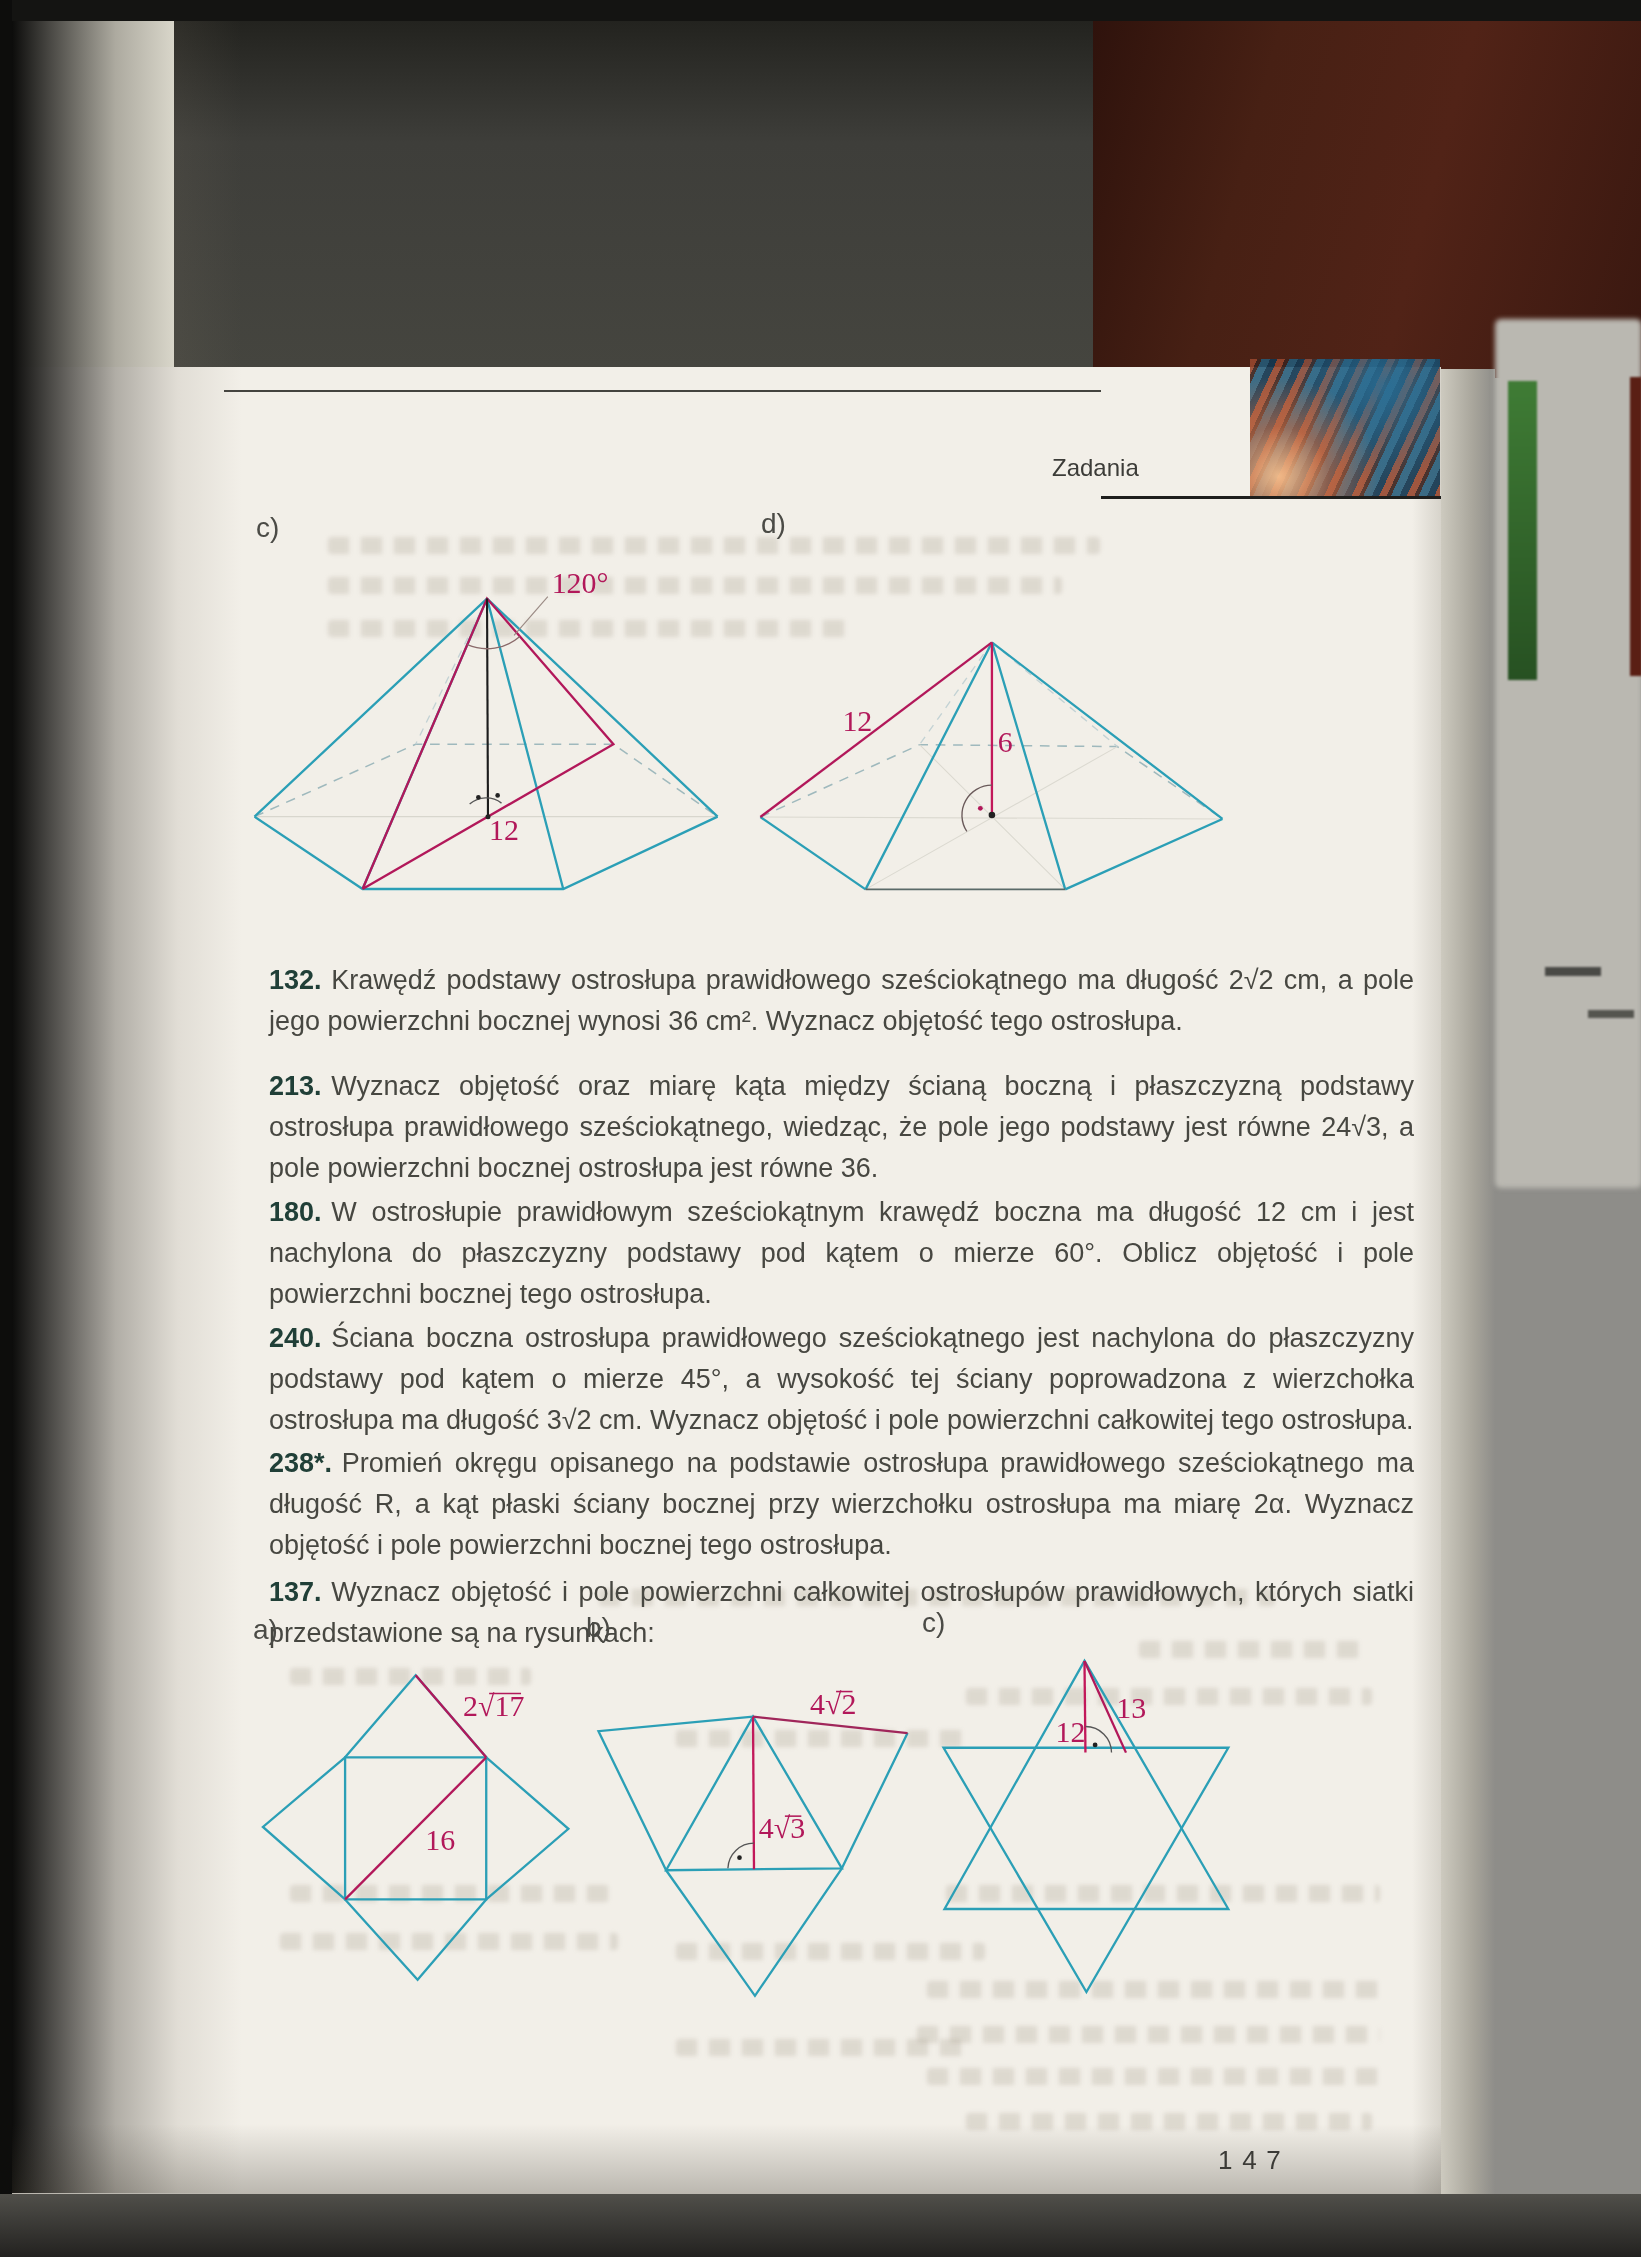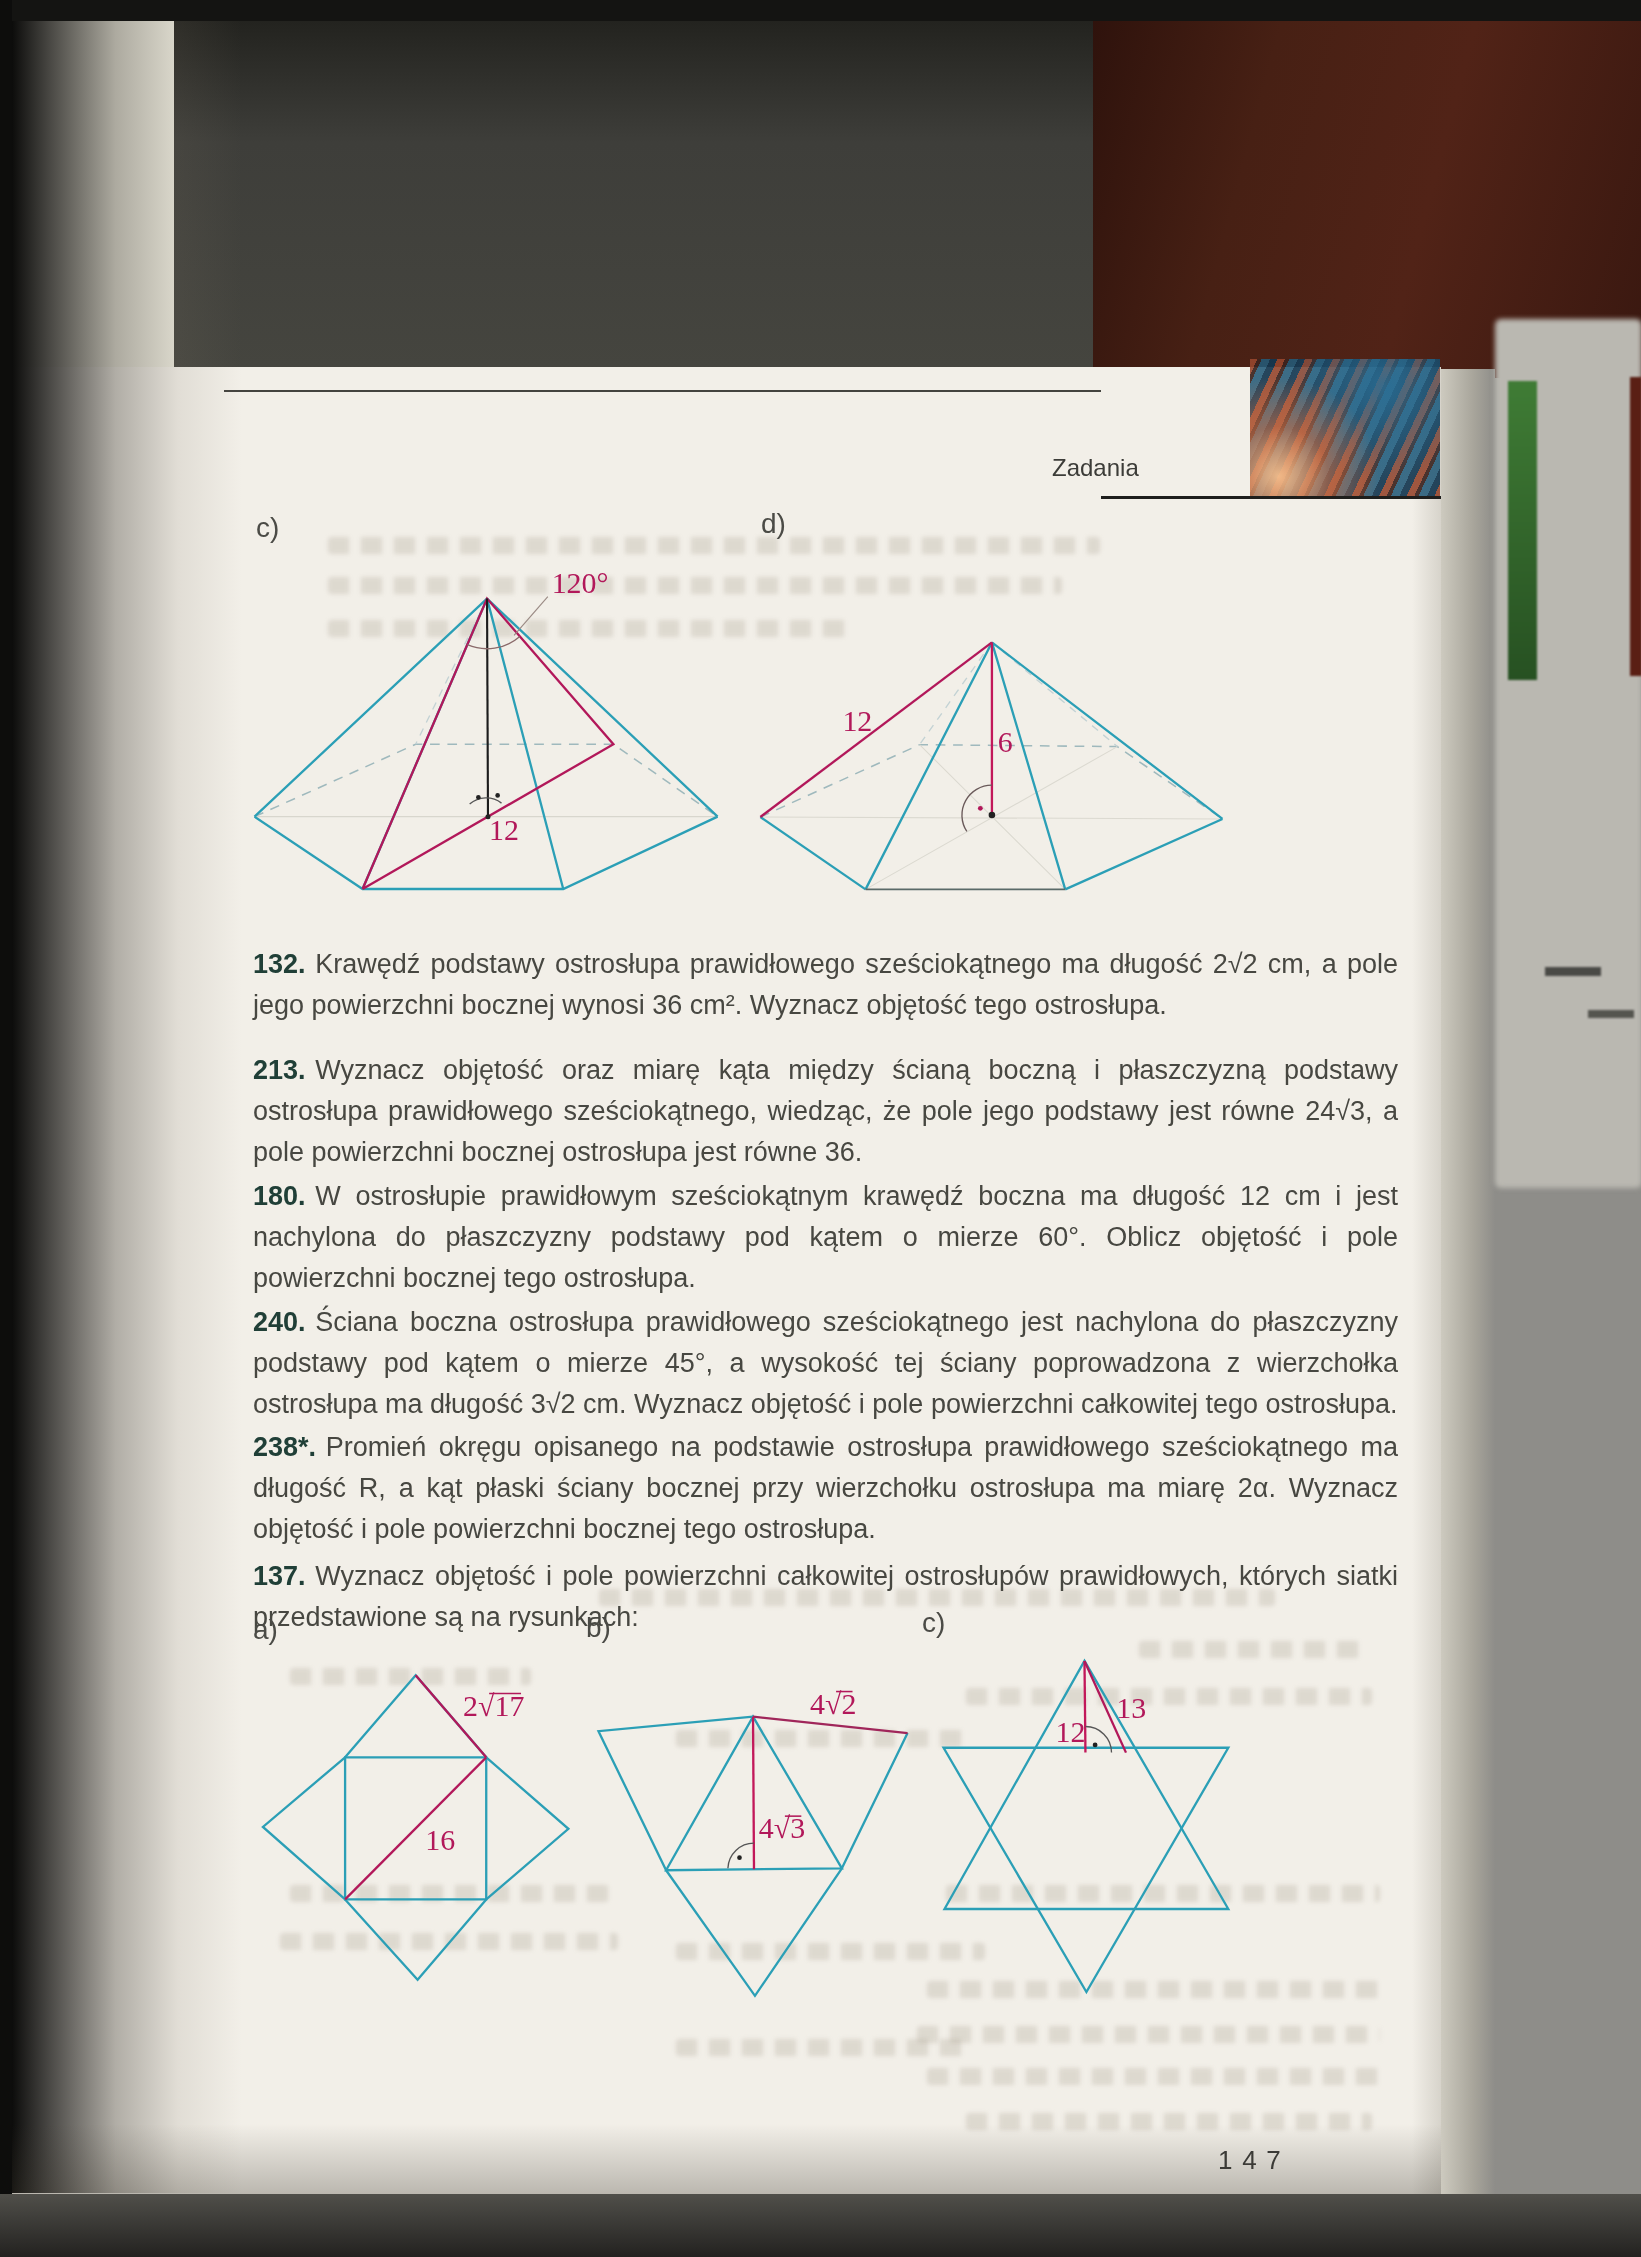--- a/index.html
+++ b/index.html
@@ -48,21 +48,21 @@
       radial-gradient(circle at 15% 85%, rgba(245,190,140,0.95) 0%, rgba(200,110,70,0.6) 25%, rgba(0,0,0,0) 50%),
       radial-gradient(circle at 70% 20%, rgba(40,110,150,0.85) 0%, rgba(0,0,0,0) 55%),
       repeating-linear-gradient(115deg, rgba(150,70,45,0.9) 0 6.8px, rgba(60,35,30,0.92) 6.8px 10.6px, rgba(35,90,120,0.88) 10.6px 18.3px, rgba(20,55,80,0.92) 18.3px 25px);}
   
   .lp-line{position:absolute;right:1.9px;width:193px;text-align:right;font-size:28px;
     color:#55554e;white-space:nowrap;filter:blur(0.4px);}
   
   .fig-label{font-size:28px;color:#4b4b46;}
   
   .ex{position:absolute;left:253px;width:1145px;font-size:27px;line-height:41px;
-    text-align:justify;color:#474741;margin:0;}
+    text-align:justify;color:#474741;margin:16px;}
   .exnum{color:#203f37;margin-right:9.7px;font-weight:700;}
   
   svg text{font-family:"Liberation Serif",serif;font-size:31px;fill:#b2185a;}
   
   .ghost{position:absolute;height:17.4px;border-radius:3.9px;filter:blur(2.1px);
     background:repeating-linear-gradient(90deg,rgba(140,130,110,0.20) 0 21px,rgba(0,0,0,0) 21px 33px);}
   .pagenum{left:1218px;top:2097px;font-size:26px;letter-spacing:9.7px;color:#3b3b38;margin-top:48px;}
 </style>
 </head>
 <body>

